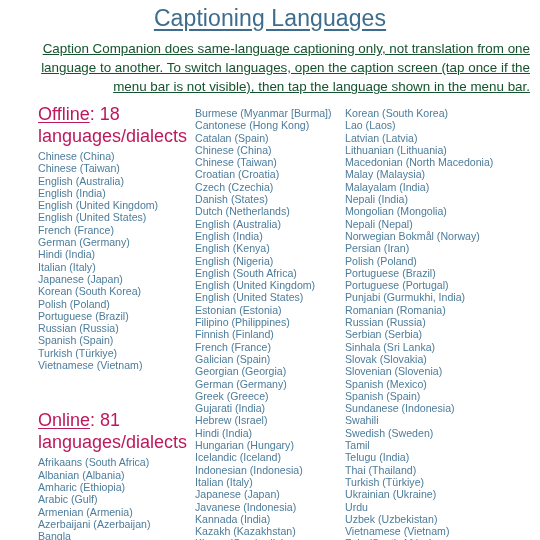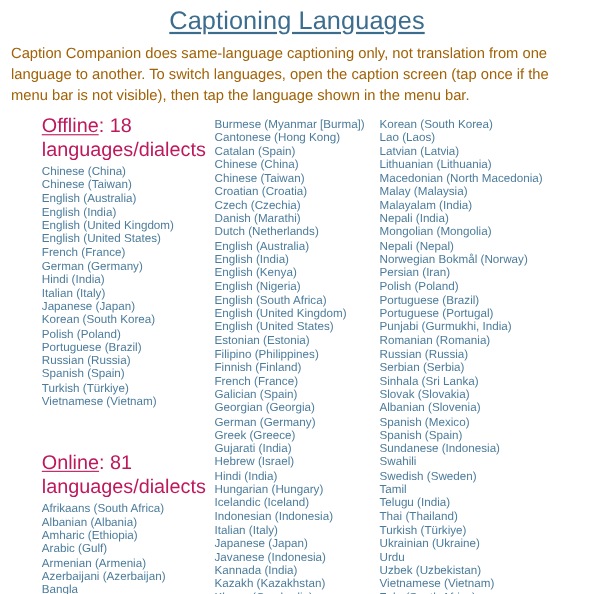--- a/index.html
+++ b/index.html
@@ -30,26 +30,27 @@
     font-weight: 400;
     color: #3c6d8e;
     text-decoration: underline;
     text-underline-offset: 3px;
     margin: 0;
     padding-top: 5px;
     letter-spacing: 0.1px;
   }
 
   .intro {
-    text-align: left;
+    text-align: right;
     font-size: 13.4px;
     line-height: 19.2px;
-    color: #a16207;
+    color: #14532d;
     margin: 7px 8px 0 8px;
     padding: 0 2px;
+    text-decoration: underline;
   }
 
   
   .columns {
     position: absolute;
     top: 103px;
     left: 0;
     width: 540px;
     display: flex;
     align-items: flex-start;
@@ -162,21 +163,21 @@
 
     <div class="col col-mid">
       <ul class="lang-list">
         <li>Burmese (Myanmar [Burma])</li>
         <li>Cantonese (Hong Kong)</li>
         <li>Catalan (Spain)</li>
         <li>Chinese (China)</li>
         <li>Chinese (Taiwan)</li>
         <li>Croatian (Croatia)</li>
         <li>Czech (Czechia)</li>
-        <li>Danish (Marathi)</li>
+        <li>Danish (States)</li>
         <li>Dutch (Netherlands)</li>
         <li>English (Australia)</li>
         <li>English (India)</li>
         <li>English (Kenya)</li>
         <li>English (Nigeria)</li>
         <li>English (South Africa)</li>
         <li>English (United Kingdom)</li>
         <li>English (United States)</li>
         <li>Estonian (Estonia)</li>
         <li>Filipino (Philippines)</li>
@@ -217,21 +218,21 @@
         <li>Persian (Iran)</li>
         <li>Polish (Poland)</li>
         <li>Portuguese (Brazil)</li>
         <li>Portuguese (Portugal)</li>
         <li>Punjabi (Gurmukhi, India)</li>
         <li>Romanian (Romania)</li>
         <li>Russian (Russia)</li>
         <li>Serbian (Serbia)</li>
         <li>Sinhala (Sri Lanka)</li>
         <li>Slovak (Slovakia)</li>
-        <li>Albanian (Slovenia)</li>
+        <li>Slovenian (Slovenia)</li>
         <li>Spanish (Mexico)</li>
         <li>Spanish (Spain)</li>
         <li>Sundanese (Indonesia)</li>
         <li>Swahili</li>
         <li>Swedish (Sweden)</li>
         <li>Tamil</li>
         <li>Telugu (India)</li>
         <li>Thai (Thailand)</li>
         <li>Turkish (Türkiye)</li>
         <li>Ukrainian (Ukraine)</li>

